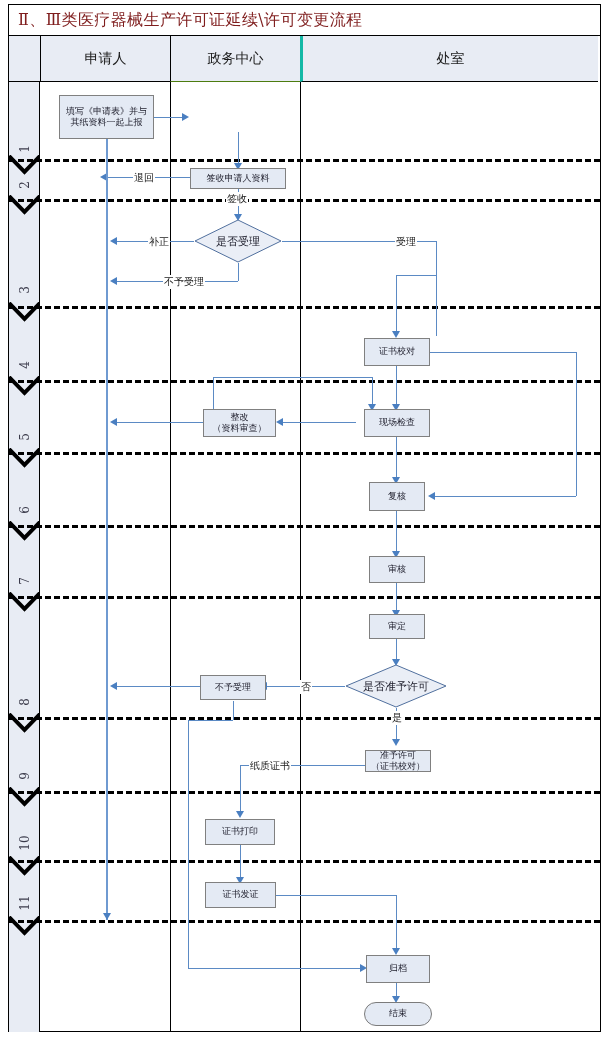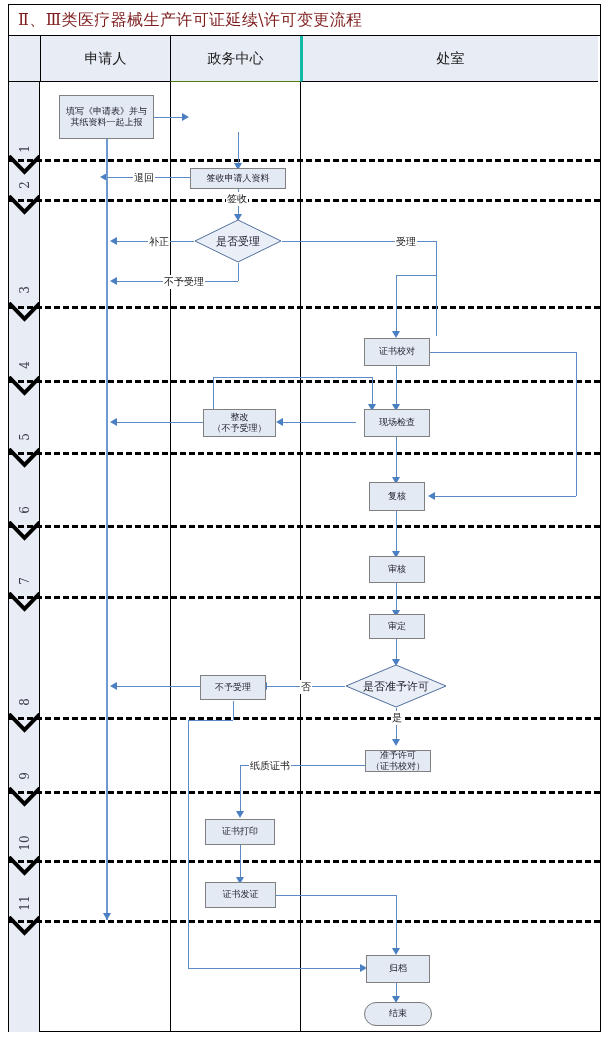--- a/index.html
+++ b/index.html
@@ -270,21 +270,21 @@
 
   <div class="diamond" style="left:194px;top:219px;width:88px;height:44px">
     <svg width="88" height="44" viewBox="0 0 88 44">
         <polygon points="44,1 87,22 44,43 1,22" fill="#eaeef6" stroke="#51709e" stroke-width="1"></polygon>
       </svg>
     <span class="dtxt">是否受理</span>
   </div>
 
   <div class="node" style="left:364px;top:338px;width:66px;height:28px">证书校对</div>
   <div class="node" style="left:203px;top:409px;width:73px;height:28px;white-space:pre-line">整改
-（不予受理）</div>
+（资料审查）</div>
   <div class="node" style="left:364px;top:409px;width:66px;height:28px">现场检查</div>
   <div class="node" style="left:369px;top:482px;width:56px;height:29px">复核</div>
   <div class="node" style="left:369px;top:556px;width:56px;height:27px">审核</div>
   <div class="node" style="left:369px;top:614px;width:56px;height:25px">审定</div>
 
   <div class="diamond" style="left:345px;top:664px;width:102px;height:44px">
     <svg width="102" height="44" viewBox="0 0 102 44">
         <polygon points="51,1 101,22 51,43 1,22" fill="#eaeef6" stroke="#51709e" stroke-width="1"></polygon>
       </svg>
     <span class="dtxt">是否准予许可</span>

